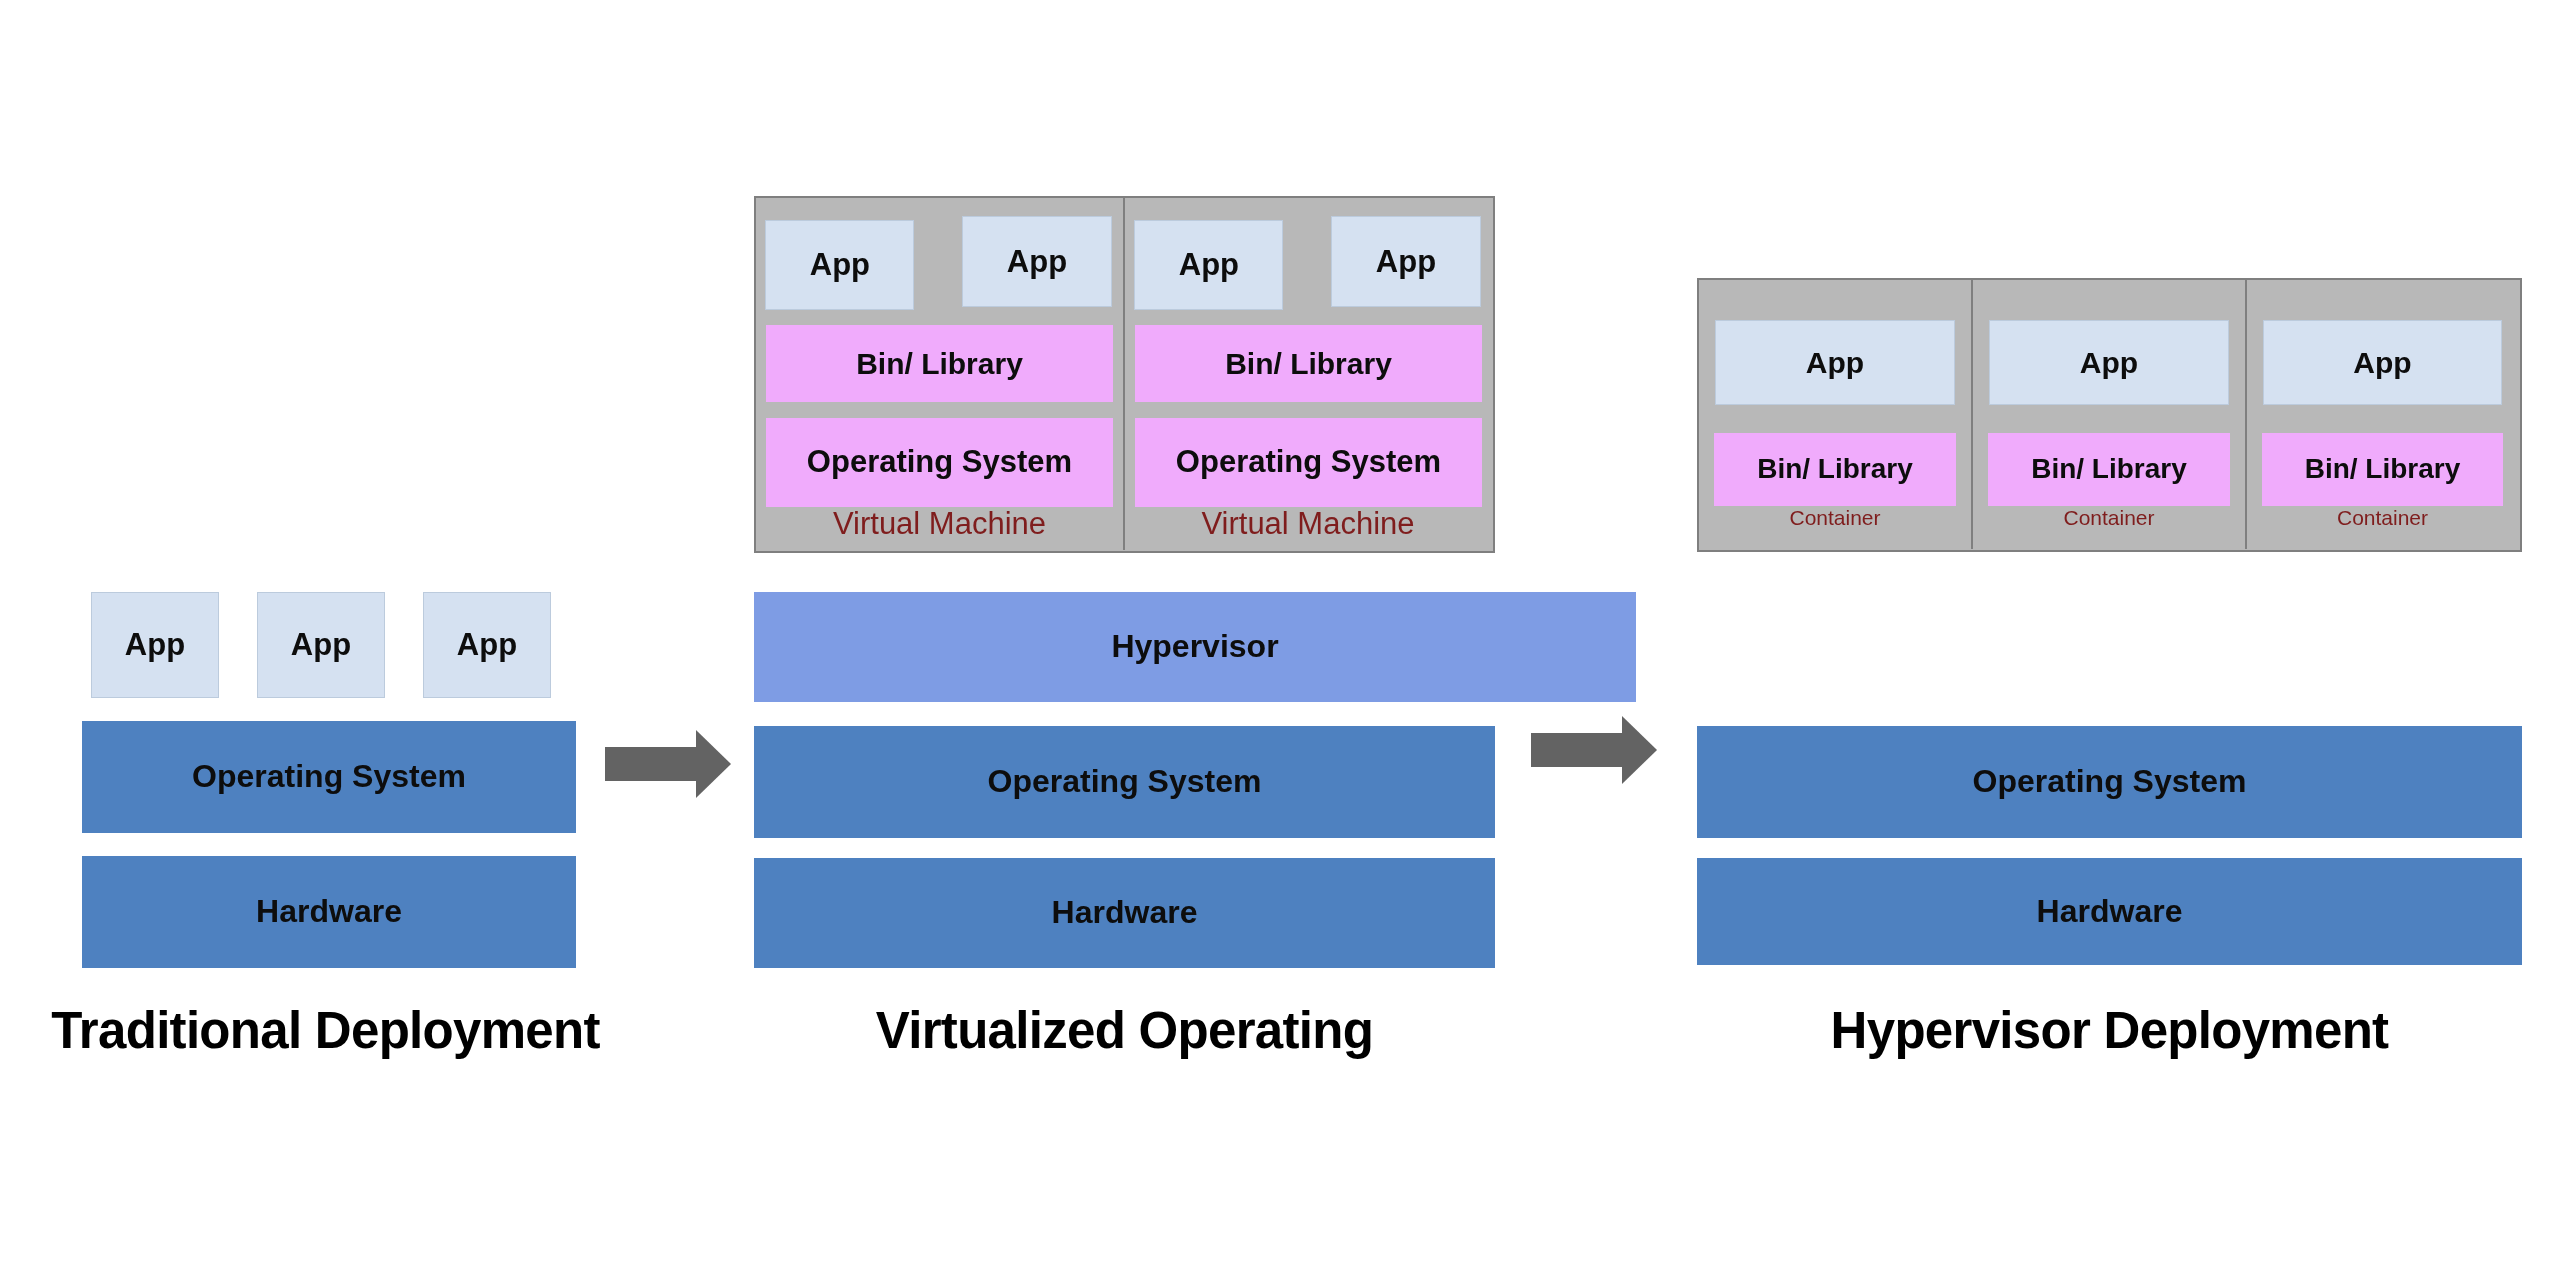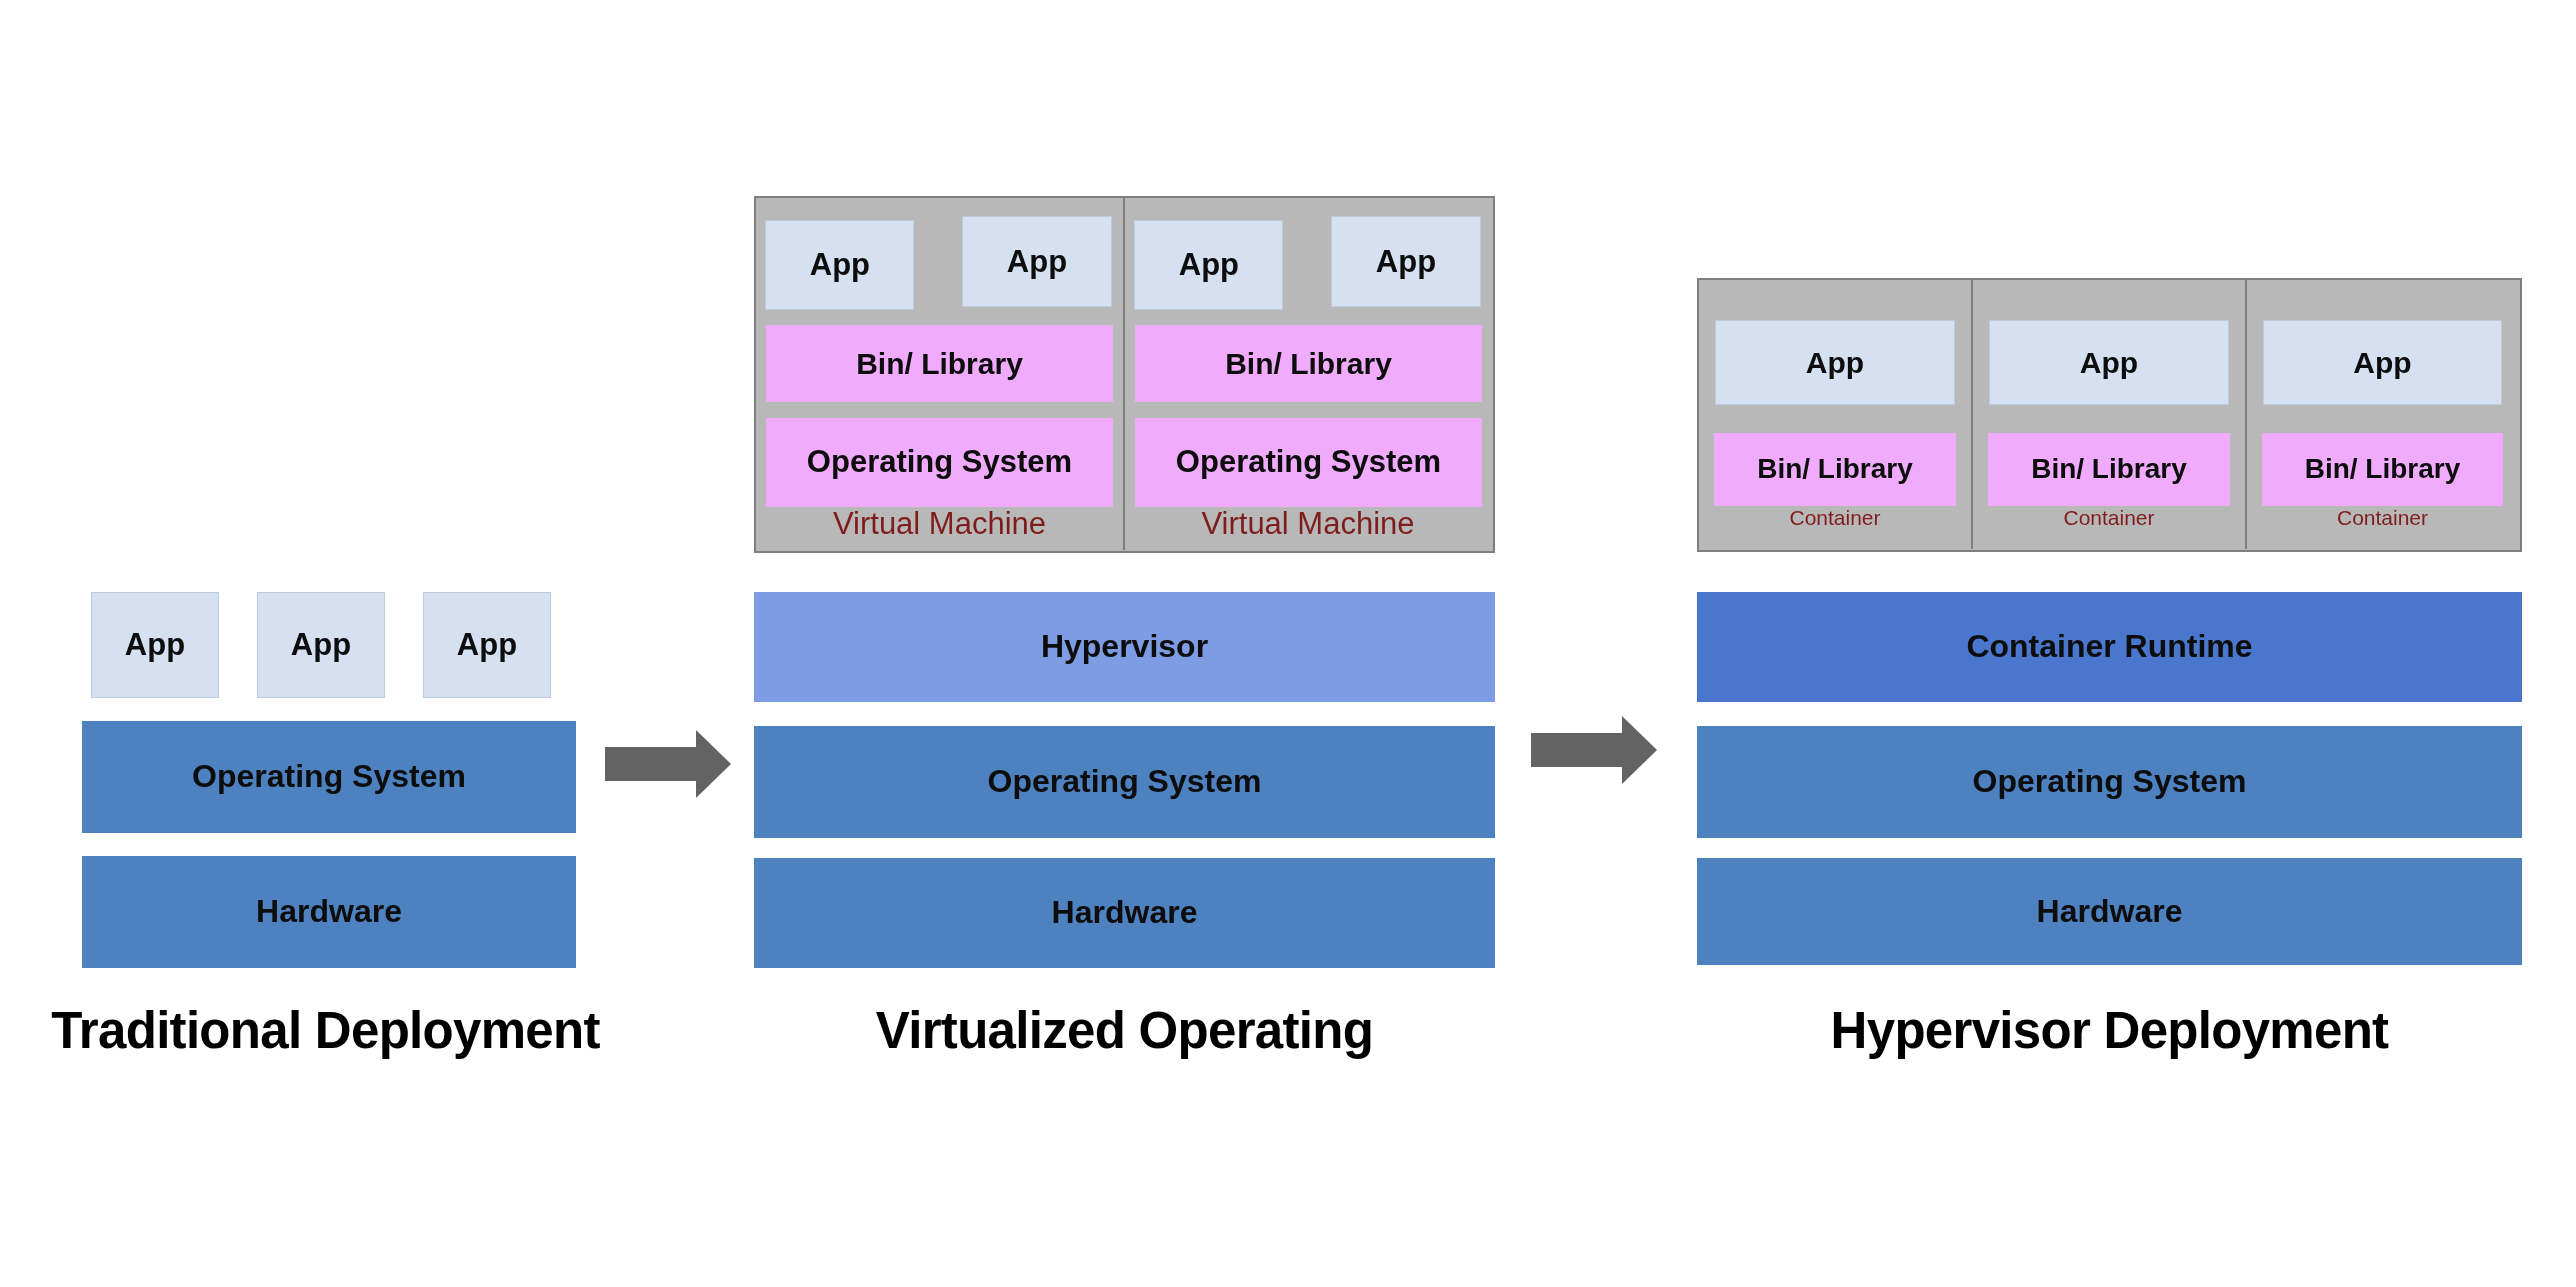--- a/index.html
+++ b/index.html
@@ -65,21 +65,21 @@
     height: 352px;
     box-sizing: border-box;
   }
   .vm-1 { left: 0px;   width: 367px; }
   .vm-2 { left: 367px; width: 368px; border-left: 2.7px solid #7f7f7f; }
   .vm .vm-app-a { left: 9.4px;  top: 9.4px;  width: 149px; height: 90px; }
   .vm .vm-app-b { left: 206px; top: 5.4px;   width: 150px; height: 91px; }
   .vm .vm-bin   { left: 10px;  top: 114px; width: 347px; height: 77px; }
   .vm .vm-os    { left: 10px;  top: 207px; width: 347px; height: 89px; font-size: 31px; }
   .vm .vm-label { top: 308px; font-size: 31px; }
-  .v-hyp { left: 754px; top: 579px;  width: 741px; height: 110px; }
+  .v-hyp { left: 754px; top: 579px;  width: 882px; height: 110px; }
   .v-os  { left: 754px; top: 713px; width: 741px; height: 112px; }
   .v-hw  { left: 754px; top: 845px; width: 741px; height: 110px; }
 
   
   .c-group { left: 1697px; top: 278px; width: 825px; height: 274px; }
   .ccol {
     position: absolute;
     top: 0;
     height: 269px;
     box-sizing: border-box;
@@ -185,19 +185,18 @@
       <div class="box app c-app">App</div>
       <div class="box blue-mid c-bin">Bin/ Library</div>
       <div class="group-label c-label">Container</div>
     </div>
     <div class="ccol ccol-3">
       <div class="box app c-app">App</div>
       <div class="box blue-mid c-bin">Bin/ Library</div>
       <div class="group-label c-label">Container</div>
     </div>
   </div>
-  <div class="box runtime c-run">Container Runtime</div>
   <div class="box blue-row c-os">Operating System</div>
   <div class="box blue-row c-hw">Hardware</div>
   <div class="title title-container">Hypervisor Deployment</div>
 
 </div>
 
 
 </body></html>

